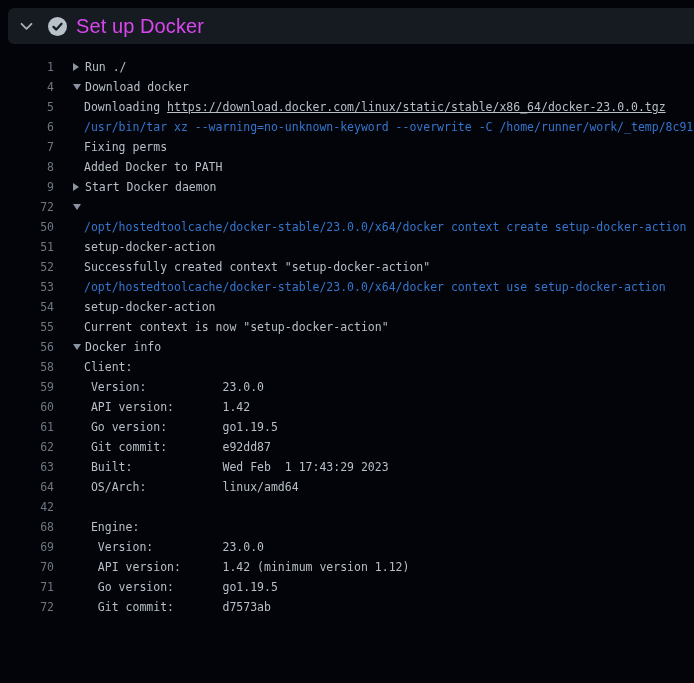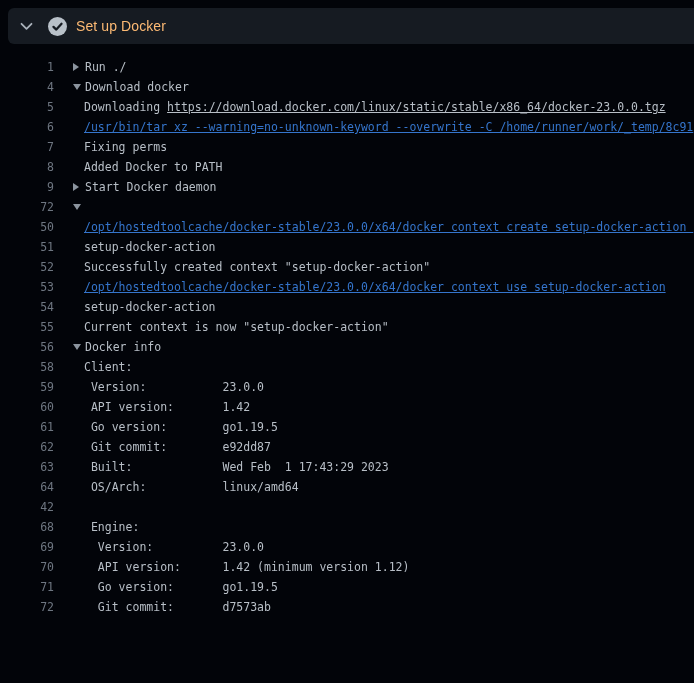--- a/index.html
+++ b/index.html
@@ -18,23 +18,23 @@
     border-radius:6px 0 0 6px;
     display:flex;
     align-items:center;
     padding-left:12px;
     cursor:pointer;
   }
   .chev{display:inline-flex;align-items:center;margin-right:15px;}
   .status-ico{display:inline-flex;align-items:center;margin-right:9px;}
   .step-title{
     font-family:"Liberation Sans","DejaVu Sans",sans-serif;
-    font-size:14px;
+    font-size:20px;
     font-weight:500;
-    color:#fdba74;
+    color:#d946ef;
     letter-spacing:.1px;
   }
   
   .log{padding-top:13px;}
   .row{
     display:flex;
     align-items:center;
     height:20px;
     width:694px;
     overflow:hidden;
@@ -72,21 +72,21 @@
     border-bottom:4px solid transparent;
   }
   .tri-down{
     display:inline-block;
     width:0;height:0;
     border-top:6px solid #8b949e;
     border-left:4px solid transparent;
     border-right:4px solid transparent;
     margin-bottom:1px;
   }
-  .cmd{color:#3575cc;text-decoration:underline;}
+  .cmd{color:#3575cc;}
   a.loglink{color:inherit;text-decoration:underline;cursor:pointer;}
   .grouptitle{cursor:pointer;}
 </style>
 </head>
 <body>
 
 <div class="screen">
 
   <div class="step-header">
     <span class="chev">

